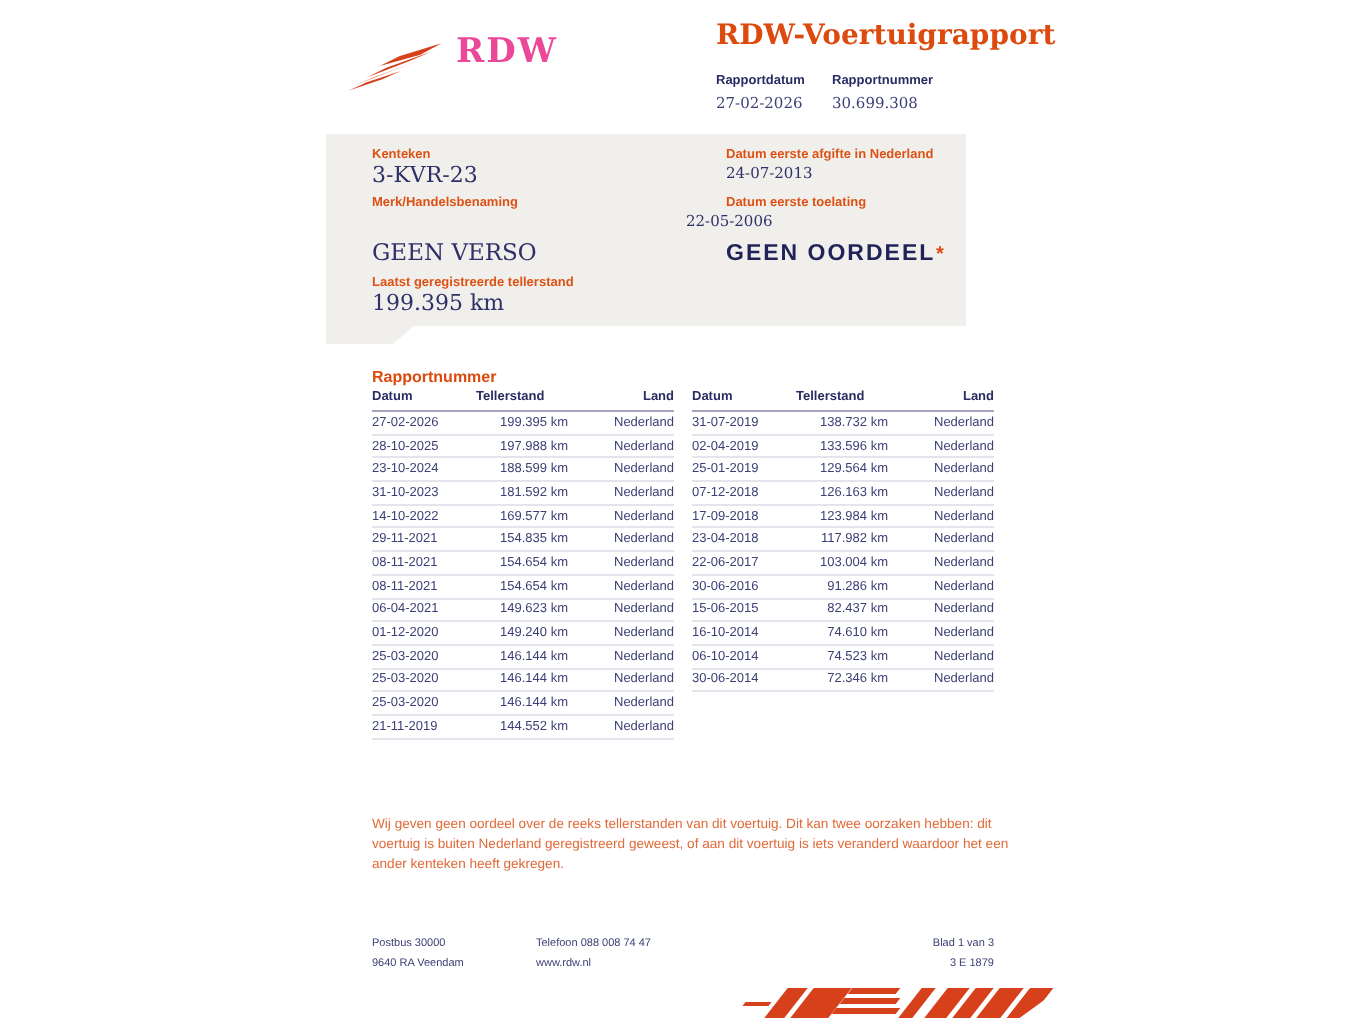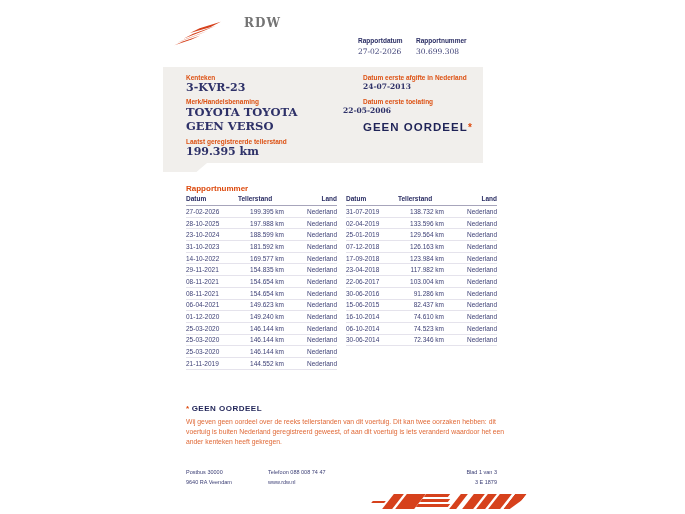--- a/index.html
+++ b/index.html
@@ -1,35 +1,35 @@
 <!DOCTYPE html>
 <html><head>
 <meta charset="utf-8">
 <style>
   html,body{margin:0;padding:0;background:#fff;}
   .page{position:relative;width:685px;height:514px;background:#ffffff;overflow:hidden;
         font-family:"Liberation Sans",sans-serif;}
 
   
   .logo-wing{position:absolute;left:173px;top:20px;width:50px;height:26px;}
-  .logo-text{position:absolute;left:244px;top:16px;font-family:"DejaVu Serif",serif;
-             font-weight:bold;font-size:12px;color:#737373;letter-spacing:1px;}
+  .logo-text{position:absolute;left:228px;top:16px;font-family:"DejaVu Serif",serif;
+             font-weight:bold;font-size:17px;color:#ec4899;letter-spacing:1px;}
   .doc-title{position:absolute;left:358px;top:10px;font-family:"DejaVu Serif",serif;
              font-weight:bold;font-size:14px;color:#dd4a0e;}
   .meta{position:absolute;left:358px;top:37px;display:flex;gap:14px;}
   .meta .lbl{font-size:6.5px;font-weight:bold;color:#2a2d63;}
   .meta .val{font-family:"DejaVu Serif",serif;font-size:7.5px;color:#3c3f75;margin-top:3px;}
   .meta .col1{width:44px;}
 
   
   .infobox{position:absolute;left:163px;top:67px;width:320px;height:96px;background:#f1efec;}
   .infobox-tab{position:absolute;left:163px;top:163px;width:44px;height:9px;background:#f1efec;
                clip-path:polygon(0 0,100% 0,76% 100%,0 100%);}
   .olabel{font-size:6.5px;font-weight:bold;color:#dd5214;}
-  .navyval{font-family:"DejaVu Serif",serif;color:#2e3168;font-weight:bold;}
+  .navyval{font-family:"DejaVu Serif",serif;color:#2e3168;}
   .bx{position:absolute;}
   .oordeel{font-weight:bold;font-size:11.5px;letter-spacing:1px;color:#1f2357;}
   .oordeel-star{font-weight:bold;font-size:10px;color:#dd4a0e;}
 
   
   .tables-title{position:absolute;left:186px;top:184px;font-size:8px;font-weight:bold;color:#dd4a0e;}
   .tables{position:absolute;left:186px;top:195px;display:flex;gap:9px;}
   .otable{width:151px;}
   .thead{display:flex;align-items:flex-end;font-size:6.5px;font-weight:bold;color:#2a2d63;
          padding-bottom:3px;border-bottom:1px solid #a7a5bb;}
@@ -63,39 +63,39 @@
 
 <div class="page">
 
   <svg class="logo-wing" viewBox="0 0 60 32" xmlns="http://www.w3.org/2000/svg">
     <polygon points="58,2 32,10 20,16 45,9" fill="#d6411c"></polygon>
     <polygon points="52,7 24,17 12,23 38,13" fill="#d6411c"></polygon>
     <polygon points="43,13 16,23 4,28 30,18" fill="#d6411c"></polygon>
     <polygon points="33,19 12,26 1,31 22,24" fill="#d6411c"></polygon>
   </svg>
   <div class="logo-text">RDW</div>
+  <div class="doc-title">RDW-Voertuigrapport</div>
 
   <div class="meta">
     <div class="col1">
       <div class="lbl">Rapportdatum</div>
       <div class="val">27-02-2026</div>
     </div>
     <div>
       <div class="lbl">Rapportnummer</div>
       <div class="val">30.699.308</div>
     </div>
   </div>
 
   <div class="infobox"></div>
   <div class="infobox-tab"></div>
 
   <div class="bx olabel" style="left:186px;top:74px;">Kenteken</div>
   <div class="bx navyval" style="left:186px;top:81px;font-size:11px;">3-KVR-23</div>
   <div class="bx olabel" style="left:186px;top:98px;">Merk/Handelsbenaming</div>
-  <div class="bx navyval" style="left:186px;top:105px;font-size:11.5px;">TOYOTA TOYOTA</div>
   <div class="bx navyval" style="left:186px;top:119px;font-size:11.5px;">GEEN VERSO</div>
   <div class="bx olabel" style="left:186px;top:138px;">Laatst geregistreerde tellerstand</div>
   <div class="bx navyval" style="left:186px;top:145px;font-size:11px;">199.395 km</div>
 
   <div class="bx olabel" style="left:363px;top:74px;">Datum eerste afgifte in Nederland</div>
   <div class="bx navyval" style="left:363px;top:82px;font-size:7.5px;">24-07-2013</div>
   <div class="bx olabel" style="left:363px;top:98px;">Datum eerste toelating</div>
   <div class="bx navyval" style="left:343px;top:106px;font-size:7.5px;">22-05-2006</div>
   <div class="bx oordeel" style="left:363px;top:121px;">GEEN OORDEEL</div>
   <div class="bx oordeel-star" style="left:468px;top:122px;">*</div>
@@ -246,23 +246,20 @@
           <div class="trow">
             <span class="c-datum">30-06-2014</span>
             <span class="c-tellerstand">72.346 km</span>
             <span class="c-land">Nederland</span>
           </div>
         </div>
     </div>
   </div>
 
   <div class="note">
-    <div class="note-head">
-      <span class="note-star">*</span><span>GEEN OORDEEL</span>
-    </div>
     <div class="note-body">Wij geven geen oordeel over de reeks tellerstanden van dit voertuig. Dit kan twee oorzaken hebben: dit voertuig is buiten Nederland geregistreerd geweest, of aan dit voertuig is iets veranderd waardoor het een ander kenteken heeft gekregen.</div>
   </div>
 
   <div class="pagefooter">
     <div class="pf-col1">
       <div>Postbus 30000</div>
       <div>9640 RA Veendam</div>
     </div>
     <div class="pf-col2">
       <div>Telefoon 088 008 74 47</div>

